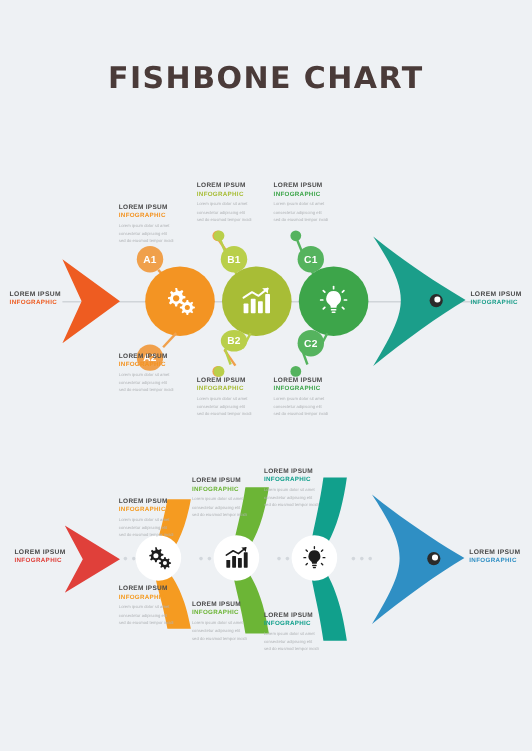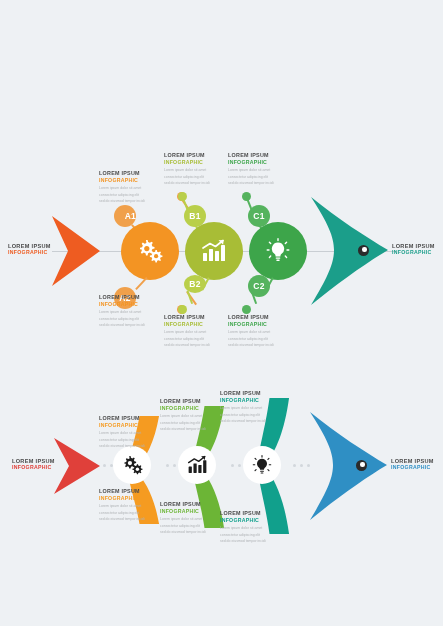--- a/index.html
+++ b/index.html
@@ -67,39 +67,40 @@
   .sep i{display:block;width:3px;height:3px;border-radius:50%;background:#d2d7dc;}
 
   svg{display:block;overflow:visible;}
 </style>
 </head>
 <body>
 
 <div class="stage">
 
   <div class="header">
+    <div class="title">FISHBONE CHART</div>
   </div>
 
   <div>
 
     <div class="spine" style="left:52px;top:251px;width:345px;"></div>
 
     <div class="tail-up" style="left:52px;top:216px;">
       <svg width="48" height="70" viewBox="0 0 48 70">
         <path d="M0 0 L48 35 L0 70 L16 35 Z" fill="#ee5c21"></path>
       </svg>
     </div>
     <div class="sidelabel" style="left:8px;top:243px;">
       <div class="h">LOREM IPSUM</div>
       <div class="s" style="color:#ee5c21;">INFOGRAPHIC</div>
     </div>
 
     <div class="dot" style="left:177px;top:192px;width:9px;height:9px;background:#f0a04b;"></div>
     <div class="conn" style="left:181px;top:197px;width:16px;background:#f0a04b;transform:rotate(55deg);"></div>
-    <div class="badge" style="left:114px;top:205px;width:22px;height:22px;background:#f0a04b;justify-content:flex-end;">
+    <div class="badge" style="left:114px;top:205px;width:22px;height:22px;background:#f0a04b;">
       <span>A1</span>
     </div>
     <div class="conn" style="left:132px;top:224px;width:16px;background:#f0a04b;transform:rotate(47deg);"></div>
 
     <div class="circ" style="left:121px;top:222px;width:58px;height:58px;background:#f39423;">
       <span>
         <svg width="26" height="24" viewBox="0 0 26 24" fill="#fff">
           <g transform="translate(1,1)">
             <path d="M8 0 l1.6 0 .5 2.1 1.7.7 1.9-1.1 1.1 1.1-1.1 1.9.7 1.7 2.1.5 0 1.6-2.1.5-.7 1.7 1.1 1.9-1.1 1.1-1.9-1.1-1.7.7-.5 2.1-1.6 0-.5-2.1-1.7-.7-1.9 1.1-1.1-1.1 1.1-1.9-.7-1.7L2 9.4 2 7.8l2.1-.5.7-1.7L3.7 3.7 4.8 2.6l1.9 1.1 1.7-.7z"></path>
             <circle cx="8.8" cy="8.6" r="2.6" fill="#f39423"></circle>

